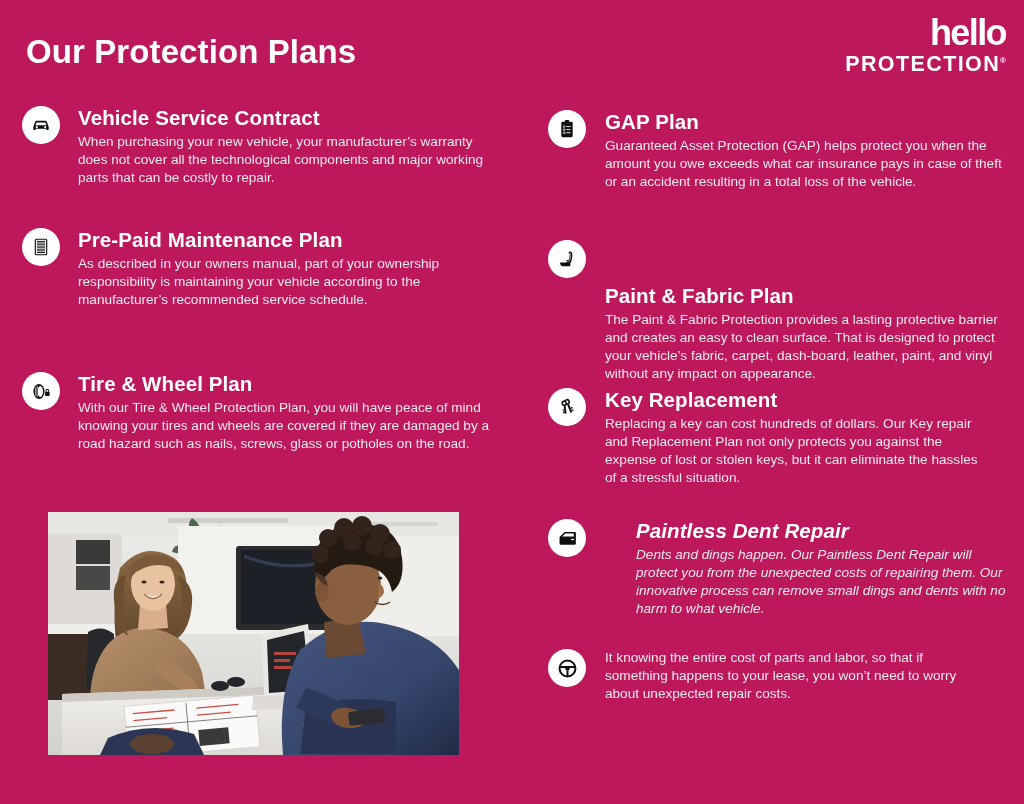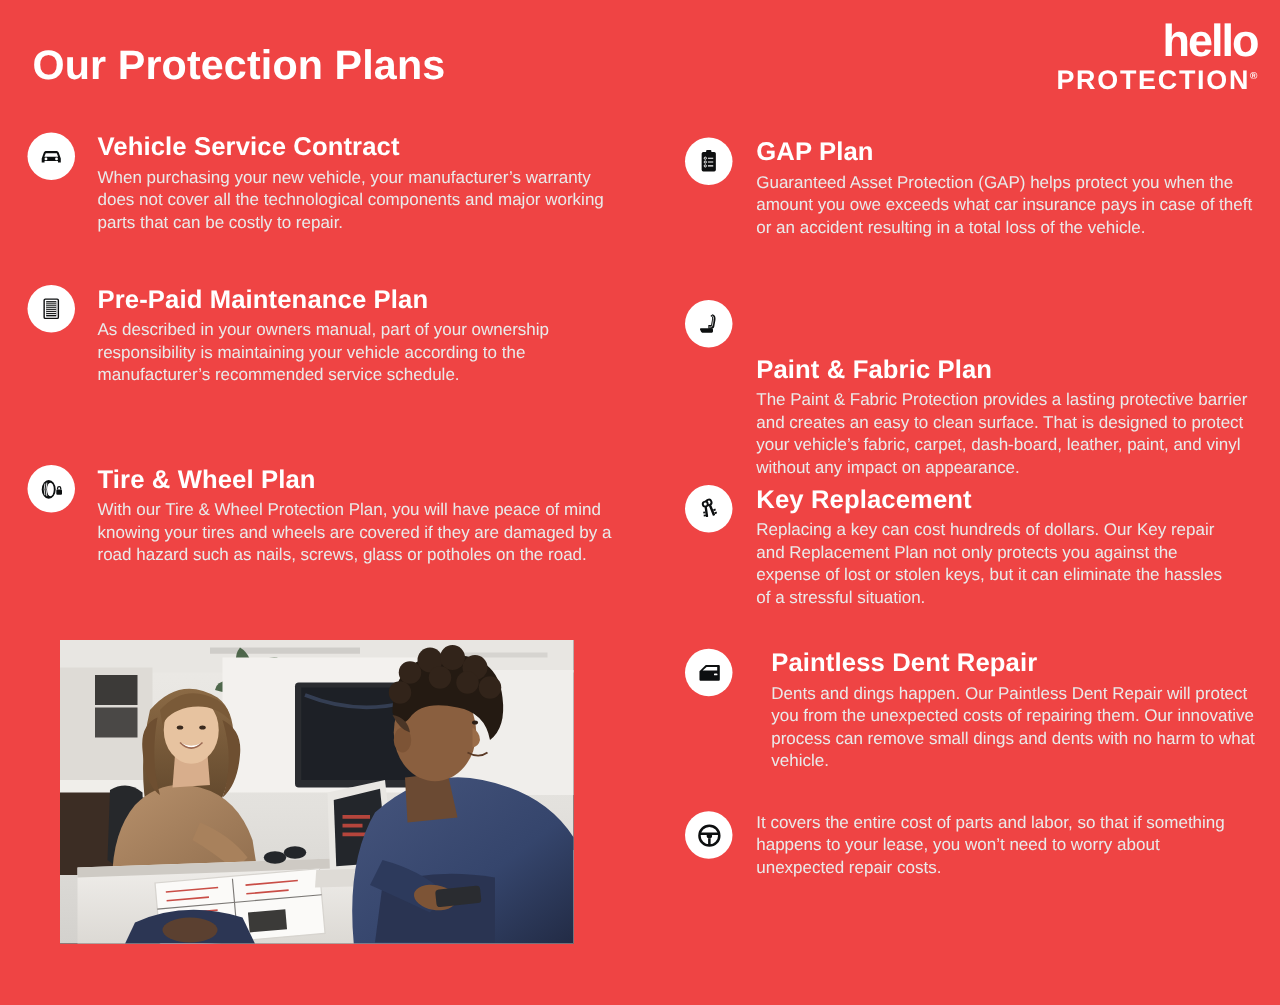--- a/index.html
+++ b/index.html
@@ -14,21 +14,21 @@
     background: #070a09;
     font-family: "Liberation Sans", sans-serif;
     color: #ffffff;
     position: relative;
   }
 
   .page {
     position: relative;
     width: 1024px;
     height: 804px;
-    background: #ef4444;
+    background: #be185d;
   }
 
   
   .page-title {
     position: absolute;
     left: 26px;
     top: 34px;
     font-size: 33px;
     font-weight: bold;
     letter-spacing: 0.1px;
@@ -119,21 +119,21 @@
   .p-tire .plan-body { margin-left: 56px; }
 
   
   .p-gap   { left: 0; top: 110px; width: 468px; }
   .p-gap .plan-body   { margin-left: 57px; }
   .p-paint { left: 0; top: 240px; width: 462px; }
   .p-paint .plan-body { margin-left: 57px; margin-top: 44px; }
   .p-key   { left: 0; top: 388px; width: 440px; }
   .p-key .plan-body   { margin-left: 57px; }
   .p-dent  { left: 0; top: 519px; width: 462px; }
-  .p-dent .plan-body  { margin-left: 69px; }
+  .p-dent .plan-body  { margin-left: 88px; font-style: italic; }
   .p-lease { left: 0; top: 649px; width: 440px; }
   .p-lease .plan-body { margin-left: 57px; }
 
   
   .photo {
     position: absolute;
     left: 48px;
     top: 512px;
     width: 411px;
     height: 243px;
@@ -295,21 +295,21 @@
     <div class="plan p-lease">
       <div class="plan-icon">
         <svg width="27" height="27" viewBox="0 0 32 32" aria-hidden="true">
           <circle cx="16" cy="16" r="9.4" fill="none" stroke="#0d0f10" stroke-width="2.4"></circle>
           <circle cx="16" cy="16" r="2.6" fill="#0d0f10"></circle>
           <line x1="16" y1="18.6" x2="16" y2="25.4" stroke="#0d0f10" stroke-width="2.4"></line>
           <line x1="7.2" y1="14.2" x2="24.8" y2="14.2" stroke="#0d0f10" stroke-width="2.4"></line>
         </svg>
       </div>
       <div class="plan-body">
-        <div class="plan-desc">It covers the entire cost of parts and labor, so that if something happens to your lease, you won’t need to worry about unexpected repair costs.</div>
+        <div class="plan-desc">It knowing the entire cost of parts and labor, so that if something happens to your lease, you won’t need to worry about unexpected repair costs.</div>
       </div>
     </div>
 
   </div>
 
   <div class="photo">
     <svg viewBox="0 0 411 243" preserveAspectRatio="xMidYMid slice" aria-hidden="true">
       <defs>
         <linearGradient id="wallG" x1="0" y1="0" x2="0" y2="1">
           <stop offset="0%" stop-color="#eceae6"></stop>

